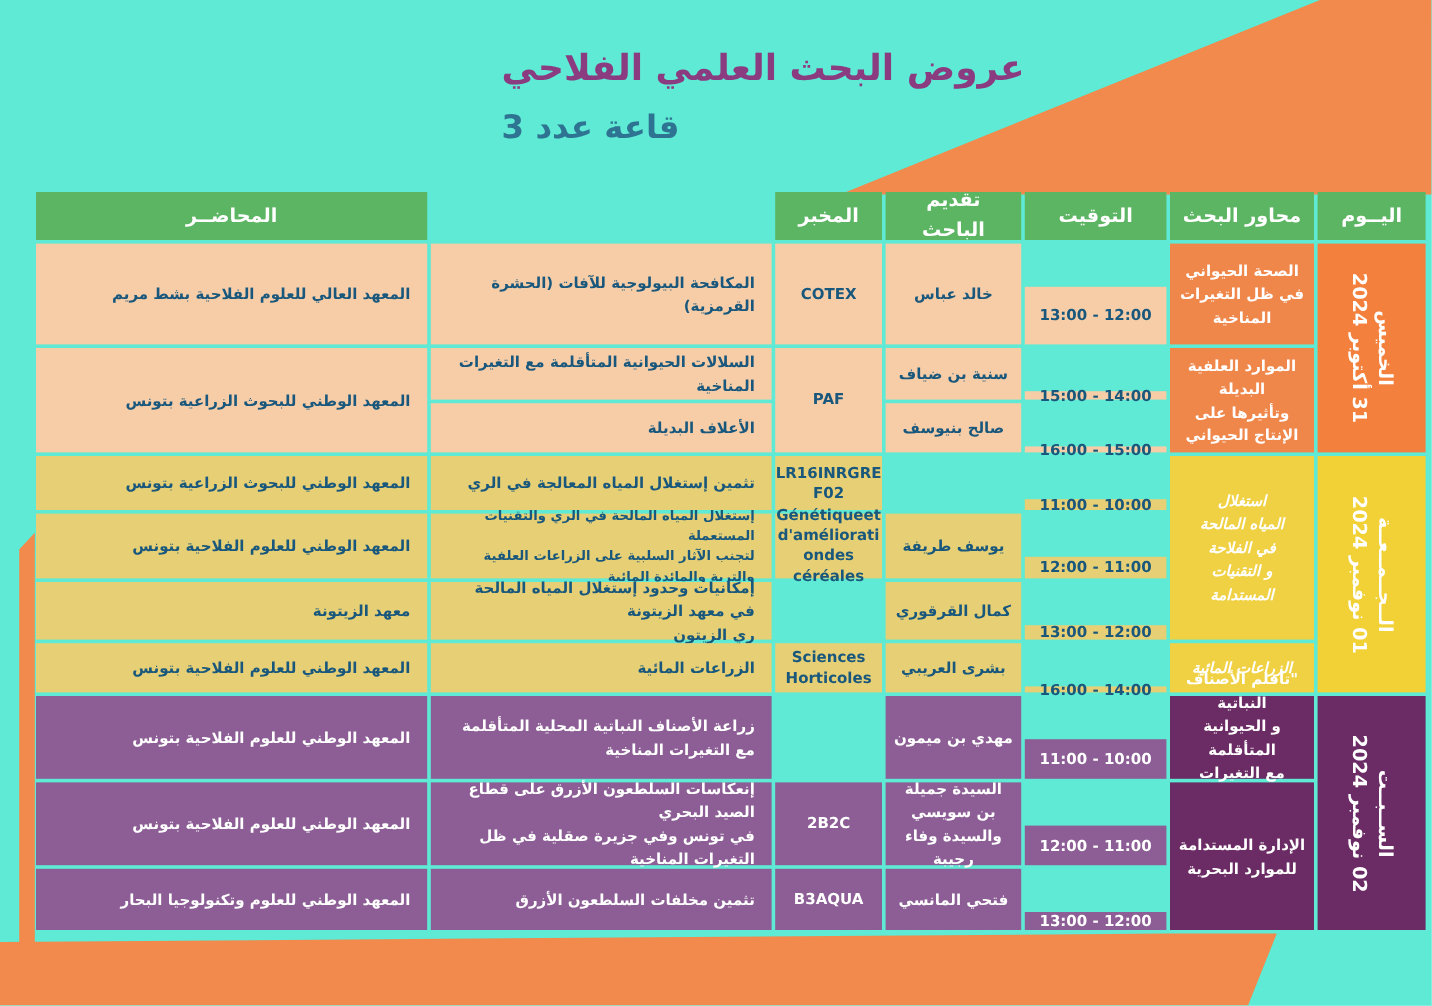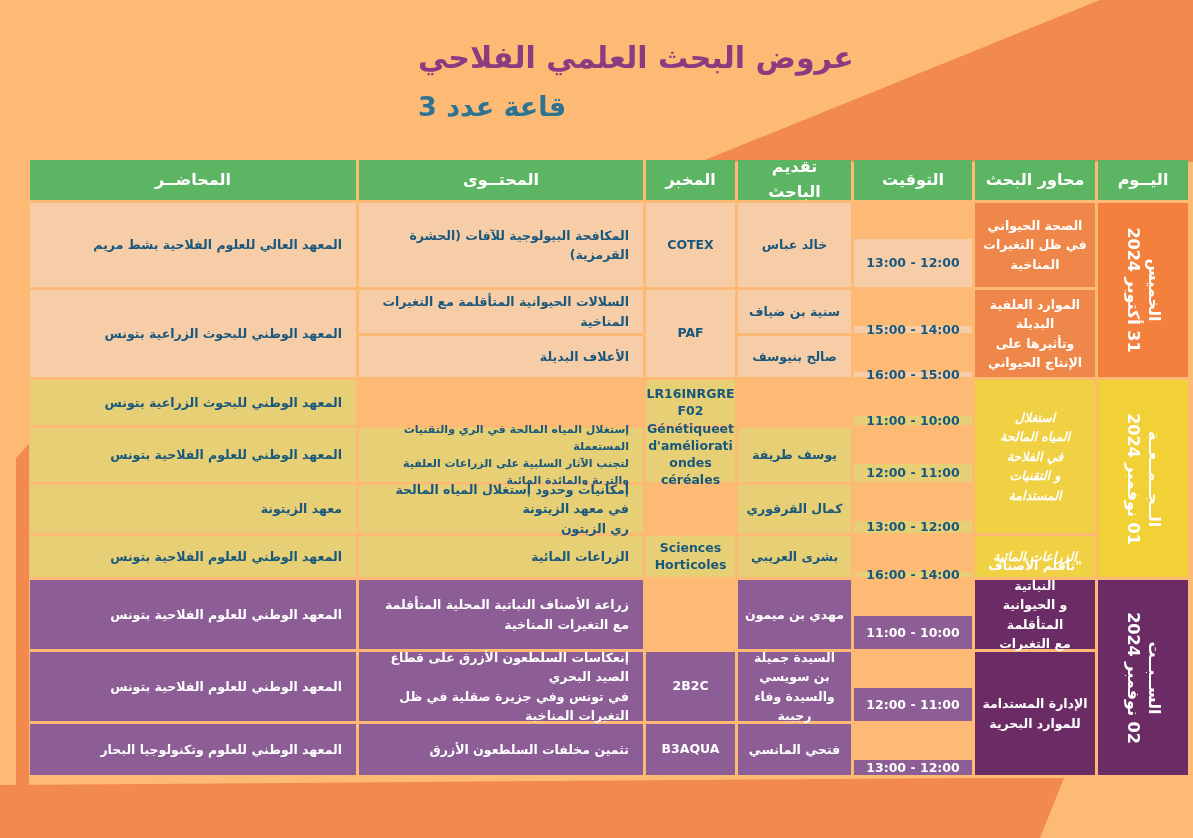--- a/index.html
+++ b/index.html
@@ -1,18 +1,18 @@
 <!DOCTYPE html>
 <html lang="ar"><head>
 <meta charset="utf-8">
 <style>
   html,body{margin:0;padding:0;}
   body{width:1193px;height:838px;overflow:hidden;background:#fff;
        font-family:"DejaVu Sans",sans-serif;font-weight:bold;}
-  .stage{position:relative;width:1193px;height:838px;background:#fdba74;}
+  .stage{position:relative;width:1193px;height:838px;background:#5eead4;}
   .decor{position:absolute;inset:0;z-index:0;}
   .titlebox{position:absolute;left:418px;top:40px;z-index:2;direction:rtl;text-align:left;}
   .title{font-size:30px;color:#8B3B80;white-space:nowrap;}
   .subtitle{font-size:27px;color:#2E7391;margin-top:16px;white-space:nowrap;}
   .grid{position:absolute;left:30px;top:160px;width:1158px;z-index:1;direction:rtl;
         display:grid;gap:3px;background:transparent;
         grid-template-columns:90px 120px 118px 113px 89px 284px 1fr;
         grid-template-rows:40px 84px 43px 41px 45px 54px 48px 41px 69px 69px 51px;}
   .cell{display:flex;align-items:center;justify-content:center;text-align:center;
         white-space:pre-line;font-size:12.5px;line-height:1.55;color:#19587C;padding:2px 6px;}
@@ -50,21 +50,20 @@
     <div class="subtitle">قاعة عدد 3</div>
   </div>
 
   <div class="grid">
 
     <div class="cell hdr" style="grid-row:1;grid-column:1">اليــوم</div>
     <div class="cell hdr" style="grid-row:1;grid-column:2">محاور البحث</div>
     <div class="cell hdr" style="grid-row:1;grid-column:3">التوقيت</div>
     <div class="cell hdr" style="grid-row:1;grid-column:4">تقديم الباحث</div>
     <div class="cell hdr" style="grid-row:1;grid-column:5">المخبر</div>
-    <div class="cell hdr" style="grid-row:1;grid-column:6">المحتــوى</div>
     <div class="cell hdr" style="grid-row:1;grid-column:7">المحاضــر</div>
 
     <div class="cell day dayth" style="grid-row:2/span 3;grid-column:1">
       <div class="day-inner">
         <span>الخميس</span>
         <span>31 أكتوبر 2024</span>
       </div>
     </div>
     <div class="cell axor" style="grid-row:2;grid-column:2">الصحة الحيواني
 في ظل التغيرات
@@ -105,20 +104,21 @@
     <div class="cell yellow" style="grid-row:7;grid-column:4">كمال القرقوري</div>
     <div class="cell yellow" style="grid-row:8;grid-column:4">بشرى العريبي</div>
     <div class="cell yellow lab" style="grid-row:5;grid-column:5">LR16INRGRE
 F02</div>
     <div class="cell yellow lab" style="grid-row:6;grid-column:5">Génétiqueet
 d'améliorati
 ondes
 céréales</div>
     <div class="cell yellow lab" style="grid-row:8;grid-column:5">Sciences
 Horticoles</div>
+    <div class="cell yellow start" style="grid-row:5;grid-column:6">تثمين إستغلال المياه المعالجة في الري</div>
     <div class="cell yellow start" style="grid-row:6;grid-column:6;font-size:11px">إستغلال المياه المالحة في الري والتقنيات المستعملة
 لتجنب الآثار السلبية على الزراعات العلفية والتربة والمائدة المائية</div>
     <div class="cell yellow start" style="grid-row:7;grid-column:6">إمكانيات وحدود إستغلال المياه المالحة في معهد الزيتونة
 ري الزيتون</div>
     <div class="cell yellow start" style="grid-row:8;grid-column:6">الزراعات المائية</div>
     <div class="cell yellow start" style="grid-row:5;grid-column:7">المعهد الوطني للبحوث الزراعية بتونس</div>
     <div class="cell yellow start" style="grid-row:6;grid-column:7">المعهد الوطني للعلوم الفلاحية بتونس</div>
     <div class="cell yellow start" style="grid-row:7;grid-column:7">معهد الزيتونة</div>
     <div class="cell yellow start" style="grid-row:8;grid-column:7">المعهد الوطني للعلوم الفلاحية بتونس</div>
 

